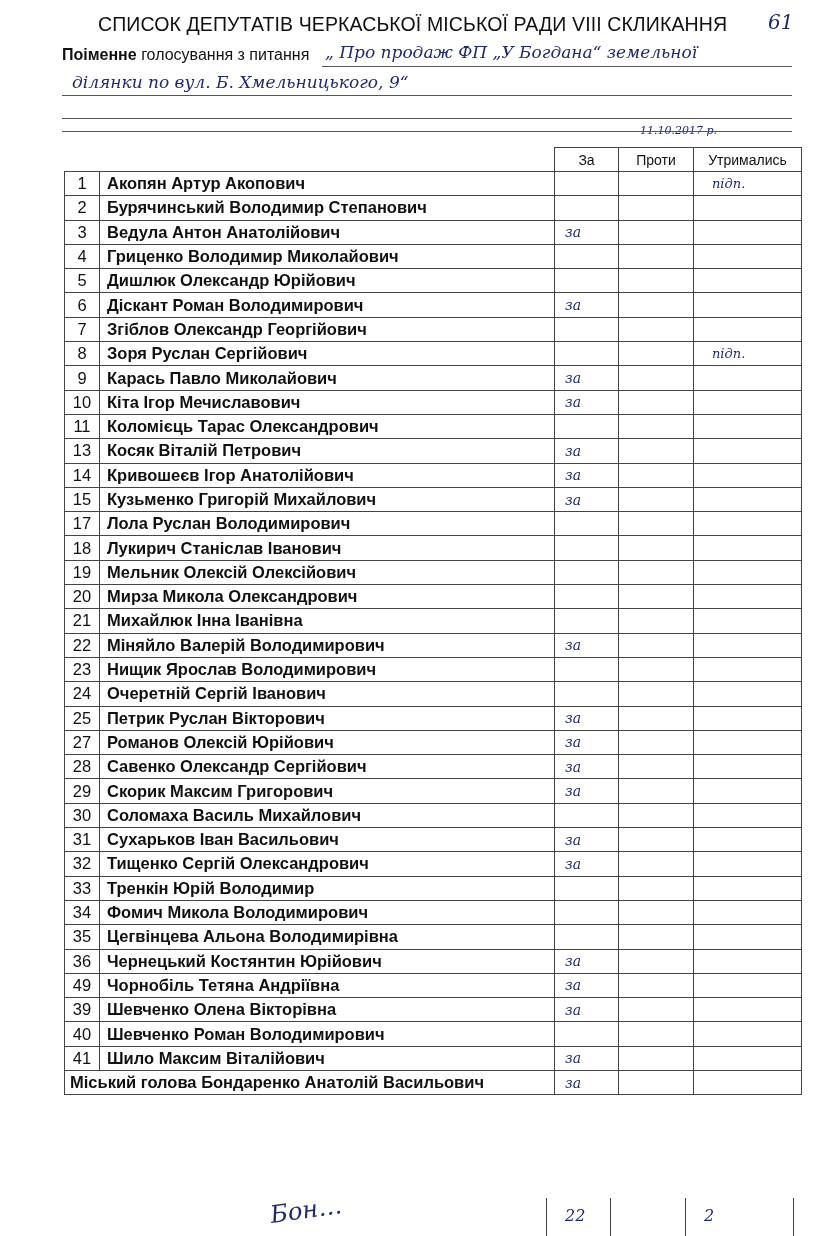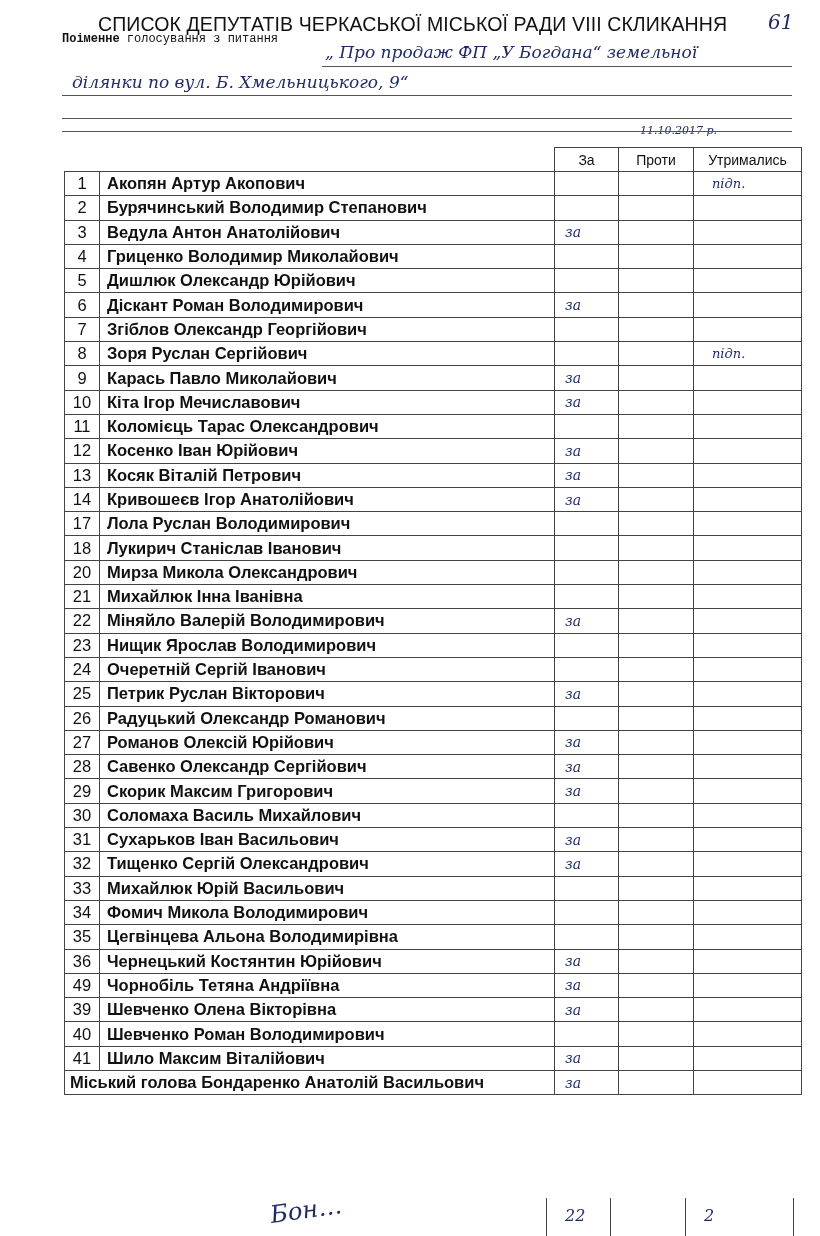--- a/index.html
+++ b/index.html
@@ -1,19 +1,19 @@
 <!DOCTYPE html>
 <html><head>
 <meta charset="utf-8">
 <style>
   html, body { margin:0; padding:0; background:#ffffff; }
   body { width:820px; height:1236px; position:relative; overflow:hidden; font-family:"Liberation Sans", sans-serif; color:#111; }
   .title { position:absolute; left:98px; top:12px; font-size:21px; font-weight:normal; letter-spacing:0.1px; transform:scaleX(0.93); transform-origin:left top; white-space:nowrap; }
   .page-num { position:absolute; left:768px; top:10px; font-family:"DejaVu Serif", serif; font-style:italic; font-size:20px; color:#1f2a6b; }
-  .subject-label { position:absolute; left:62px; top:32px; font-family:Liberation Mono, monospace; font-size:12px; white-space:nowrap; }
+  .subject-label { position:absolute; left:62px; top:46px; font-family:Liberation Sans, sans-serif; font-size:16px; white-space:nowrap; }
   .subject-label b { font-weight:bold; }
   .hw { font-family:"DejaVu Serif", serif; font-style:italic; color:#1f2a6b; white-space:nowrap; }
   .subj1 { position:absolute; left:325px; top:42px; font-size:17px; }
   .subj2 { position:absolute; left:72px; top:72px; font-size:17px; }
   .line { position:absolute; height:1px; background:#555; }
   .date { position:absolute; left:640px; top:124px; font-size:11px; }
   .vote-table { position:absolute; left:64px; top:147px; border-collapse:collapse; }
   .vote-table td { border:1px solid #444; height:23.3px; padding:0; font-size:16.5px; }
   .vote-table .hdr td { font-size:14px; text-align:center; height:23px; }
   .vote-table .hdr td.blank { border-left:none; border-top:none; }
@@ -137,61 +137,68 @@
         <td class="c-utr"></td>
       </tr>
       <tr>
         <td class="c-num">11</td>
         <td class="c-name">Коломієць Тарас Олександрович</td>
         <td class="c-za"></td>
         <td class="c-proty"></td>
         <td class="c-utr"></td>
       </tr>
       <tr>
-        <td class="c-num">12</td>
-        <td class="c-name">Косенко Іван Юрійович</td>
-        <td class="c-za">
-          <span class="mark">за</span>
-        </td>
-        <td class="c-proty"></td>
-        <td class="c-utr"></td>
-      </tr>
-      <tr>
         <td class="c-num">13</td>
         <td class="c-name">Косяк Віталій Петрович</td>
         <td class="c-za">
           <span class="mark">за</span>
         </td>
         <td class="c-proty"></td>
         <td class="c-utr"></td>
       </tr>
       <tr>
         <td class="c-num">14</td>
         <td class="c-name">Кривошеєв Ігор Анатолійович</td>
         <td class="c-za">
           <span class="mark">за</span>
         </td>
         <td class="c-proty"></td>
         <td class="c-utr"></td>
       </tr>
       <tr>
+        <td class="c-num">15</td>
+        <td class="c-name">Кузьменко Григорій Михайлович</td>
+        <td class="c-za">
+          <span class="mark">за</span>
+        </td>
+        <td class="c-proty"></td>
+        <td class="c-utr"></td>
+      </tr>
+      <tr>
         <td class="c-num">17</td>
         <td class="c-name">Лола Руслан Володимирович</td>
         <td class="c-za"></td>
         <td class="c-proty"></td>
         <td class="c-utr"></td>
       </tr>
       <tr>
         <td class="c-num">18</td>
         <td class="c-name">Лукирич Станіслав Іванович</td>
         <td class="c-za"></td>
         <td class="c-proty"></td>
         <td class="c-utr"></td>
       </tr>
       <tr>
+        <td class="c-num">19</td>
+        <td class="c-name">Мельник Олексій Олексійович</td>
+        <td class="c-za"></td>
+        <td class="c-proty"></td>
+        <td class="c-utr"></td>
+      </tr>
+      <tr>
         <td class="c-num">20</td>
         <td class="c-name">Мирза  Микола  Олександрович</td>
         <td class="c-za"></td>
         <td class="c-proty"></td>
         <td class="c-utr"></td>
       </tr>
       <tr>
         <td class="c-num">21</td>
         <td class="c-name">Михайлюк Інна Іванівна</td>
         <td class="c-za"></td>
@@ -224,27 +231,20 @@
       <tr>
         <td class="c-num">25</td>
         <td class="c-name">Петрик Руслан Вікторович</td>
         <td class="c-za">
           <span class="mark">за</span>
         </td>
         <td class="c-proty"></td>
         <td class="c-utr"></td>
       </tr>
       <tr>
-        <td class="c-num">26</td>
-        <td class="c-name">Радуцький Олександр Романович</td>
-        <td class="c-za"></td>
-        <td class="c-proty"></td>
-        <td class="c-utr"></td>
-      </tr>
-      <tr>
         <td class="c-num">27</td>
         <td class="c-name">Романов Олексій Юрійович</td>
         <td class="c-za">
           <span class="mark">за</span>
         </td>
         <td class="c-proty"></td>
         <td class="c-utr"></td>
       </tr>
       <tr>
         <td class="c-num">28</td>
@@ -284,21 +284,21 @@
         <td class="c-num">32</td>
         <td class="c-name">Тищенко Сергій Олександрович</td>
         <td class="c-za">
           <span class="mark">за</span>
         </td>
         <td class="c-proty"></td>
         <td class="c-utr"></td>
       </tr>
       <tr>
         <td class="c-num">33</td>
-        <td class="c-name">Михайлюк Юрій Васильович</td>
+        <td class="c-name">Тренкін Юрій Володимир</td>
         <td class="c-za"></td>
         <td class="c-proty"></td>
         <td class="c-utr"></td>
       </tr>
       <tr>
         <td class="c-num">34</td>
         <td class="c-name">Фомич Микола Володимирович</td>
         <td class="c-za"></td>
         <td class="c-proty"></td>
         <td class="c-utr"></td>

